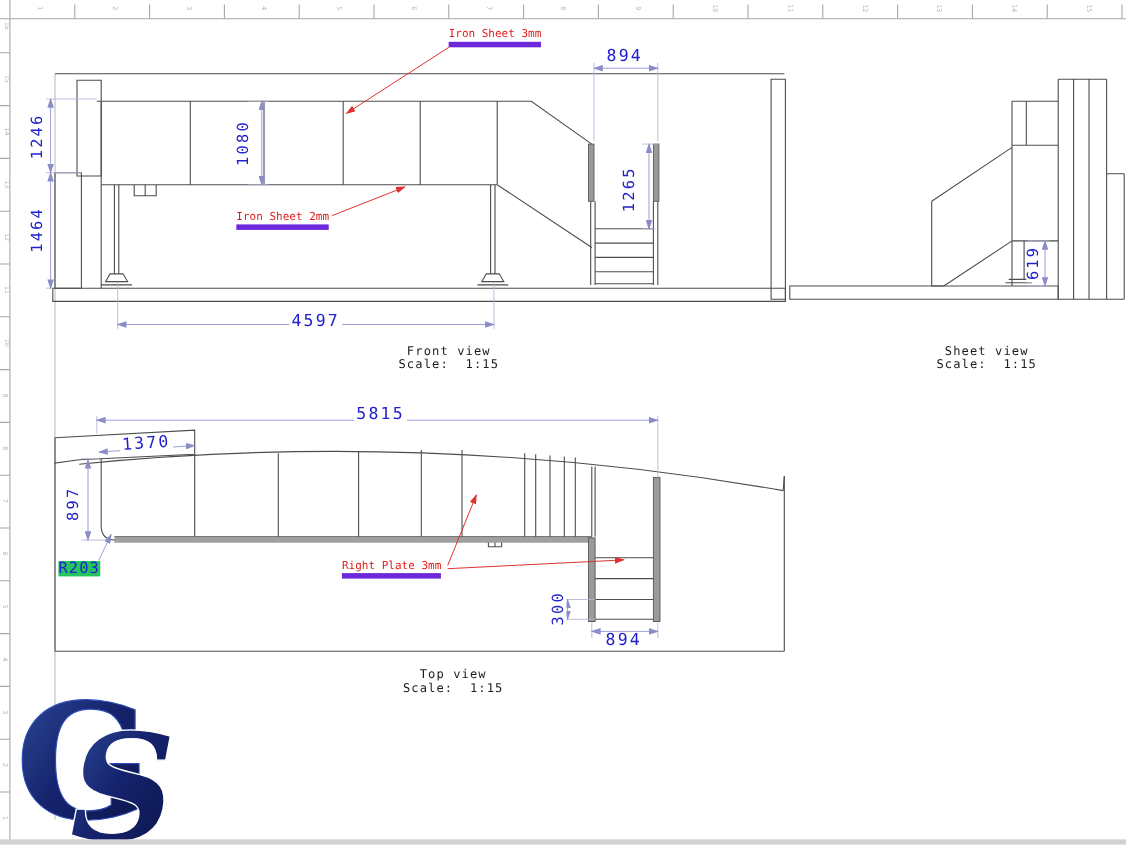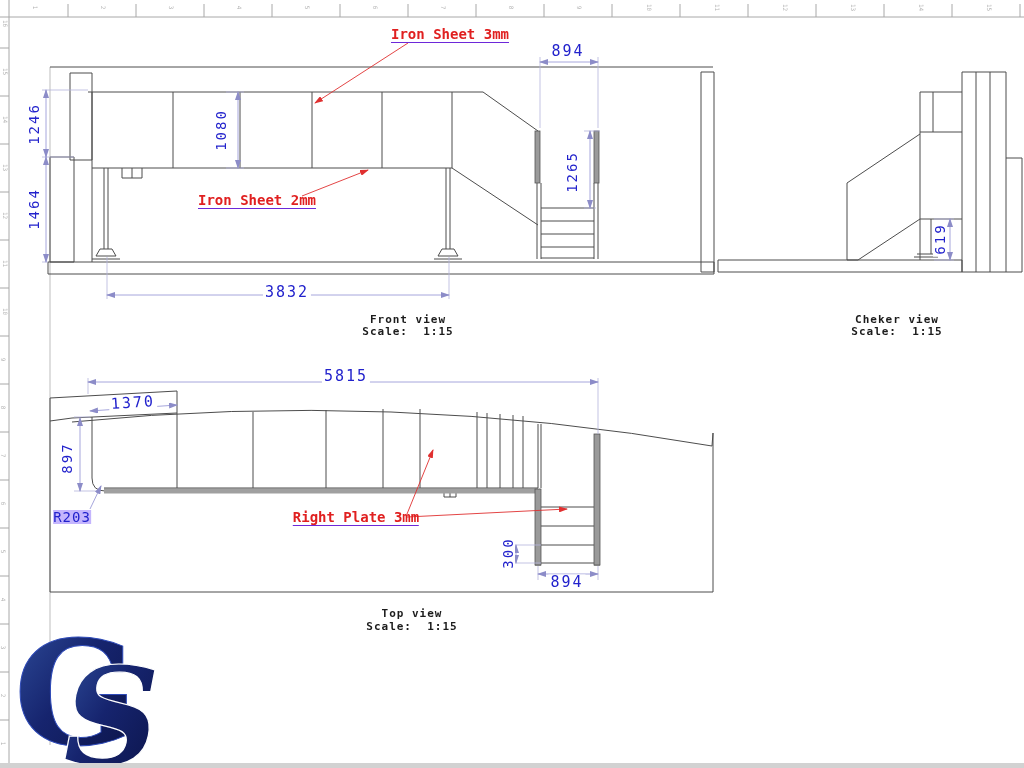--- a/index.html
+++ b/index.html
@@ -2,23 +2,23 @@
 <html><head>
 <meta charset="utf-8">
 <style>
   html,body{margin:0;padding:0;background:#fff;width:1024px;height:768px;overflow:hidden;}
   #sheet{position:relative;width:1024px;height:768px;background:#ffffff;
          font-family:"DejaVu Sans Mono","Liberation Mono",monospace;}
   svg{position:absolute;left:0;top:0;}
   .t{position:absolute;transform:translate(-50%,-50%);white-space:pre;line-height:1;}
   .dim{color:#2222cc;font-size:15px;letter-spacing:2px;background:#fff;padding:0 2px;}
   .dimv{transform:translate(-50%,-50%) rotate(-90deg);font-size:14px;}
-  .cap{color:#1c1c1c;font-size:11px;font-weight:bold;letter-spacing:1px;}
-  .red{color:#e02020;font-size:14px;font-weight:bold;border-bottom:1px solid #6d28d9;padding-bottom:1px;}
-  .blue-small{color:#2222cc;font-size:14px;letter-spacing:1px;background:#c4b5fd;}
+  .cap{color:#1c1c1c;font-size:11px;font-weight:normal;letter-spacing:1px;}
+  .red{color:#e02020;font-size:10px;font-weight:normal;border-bottom:5px solid #6d28d9;padding-bottom:1px;}
+  .blue-small{color:#2222cc;font-size:14px;letter-spacing:1px;background:#22c55e;}
   .rt{position:absolute;top:4px;font-size:6px;color:#b4b4b4;transform:rotate(90deg);}
   .rl{position:absolute;left:2px;font-size:6px;color:#b4b4b4;transform:rotate(90deg);}
   #bottom-edge{position:absolute;left:0;bottom:0;width:1024px;height:5px;background:#d2d2d2;}
 </style>
 </head>
 <body>
 
 <div id="sheet">
 
   <svg width="1024" height="768" viewBox="0 0 1024 768">
@@ -174,28 +174,28 @@
       <span class="rl" style="top: 644px;">3</span>
       <span class="rl" style="top: 692px;">2</span>
       <span class="rl" style="top: 740px;">1</span>
     </div>
 
   <div class="t dim dimv" style="left:34px;top:124px;">1246</div>
   <div class="t dim dimv" style="left:34px;top:209px;">1464</div>
   <div class="t dim dimv" style="left:221px;top:130px;">1080</div>
   <div class="t dim" style="left:568px;top:51px;">894</div>
   <div class="t dim dimv" style="left:572px;top:172px;">1265</div>
-  <div class="t dim" style="left:287px;top:292px;">3832</div>
+  <div class="t dim" style="left:287px;top:292px;">4597</div>
   <div class="t red" style="left:450px;top:35px;">Iron Sheet 3mm</div>
   <div class="t red" style="left:257px;top:201px;text-align:right;">Iron Sheet 2mm</div>
   <div class="t cap" style="left:408px;top:319px;">Front view</div>
   <div class="t cap" style="left:408px;top:331px;">Scale:  1:15</div>
 
   <div class="t dim dimv" style="left:940px;top:239px;">619</div>
-  <div class="t cap" style="left:897px;top:319px;">Cheker view</div>
+  <div class="t cap" style="left:897px;top:319px;">Sheet view</div>
   <div class="t cap" style="left:897px;top:331px;">Scale:  1:15</div>
 
   <div class="t dim" style="left:346px;top:376px;">5815</div>
   <div class="t dim" style="left:133px;top:403px;transform:translate(-50%,-50%) rotate(-4deg);">1370</div>
   <div class="t dim dimv" style="left:67px;top:458px;">897</div>
   <div class="t blue-small" style="left:72px;top:517px;">R203</div>
   <div class="t dim dimv" style="left:508px;top:553px;">300</div>
   <div class="t dim" style="left:567px;top:582px;">894</div>
   <div class="t red" style="left:356px;top:518px;">Right Plate 3mm</div>
   <div class="t cap" style="left:412px;top:613px;">Top view</div>

